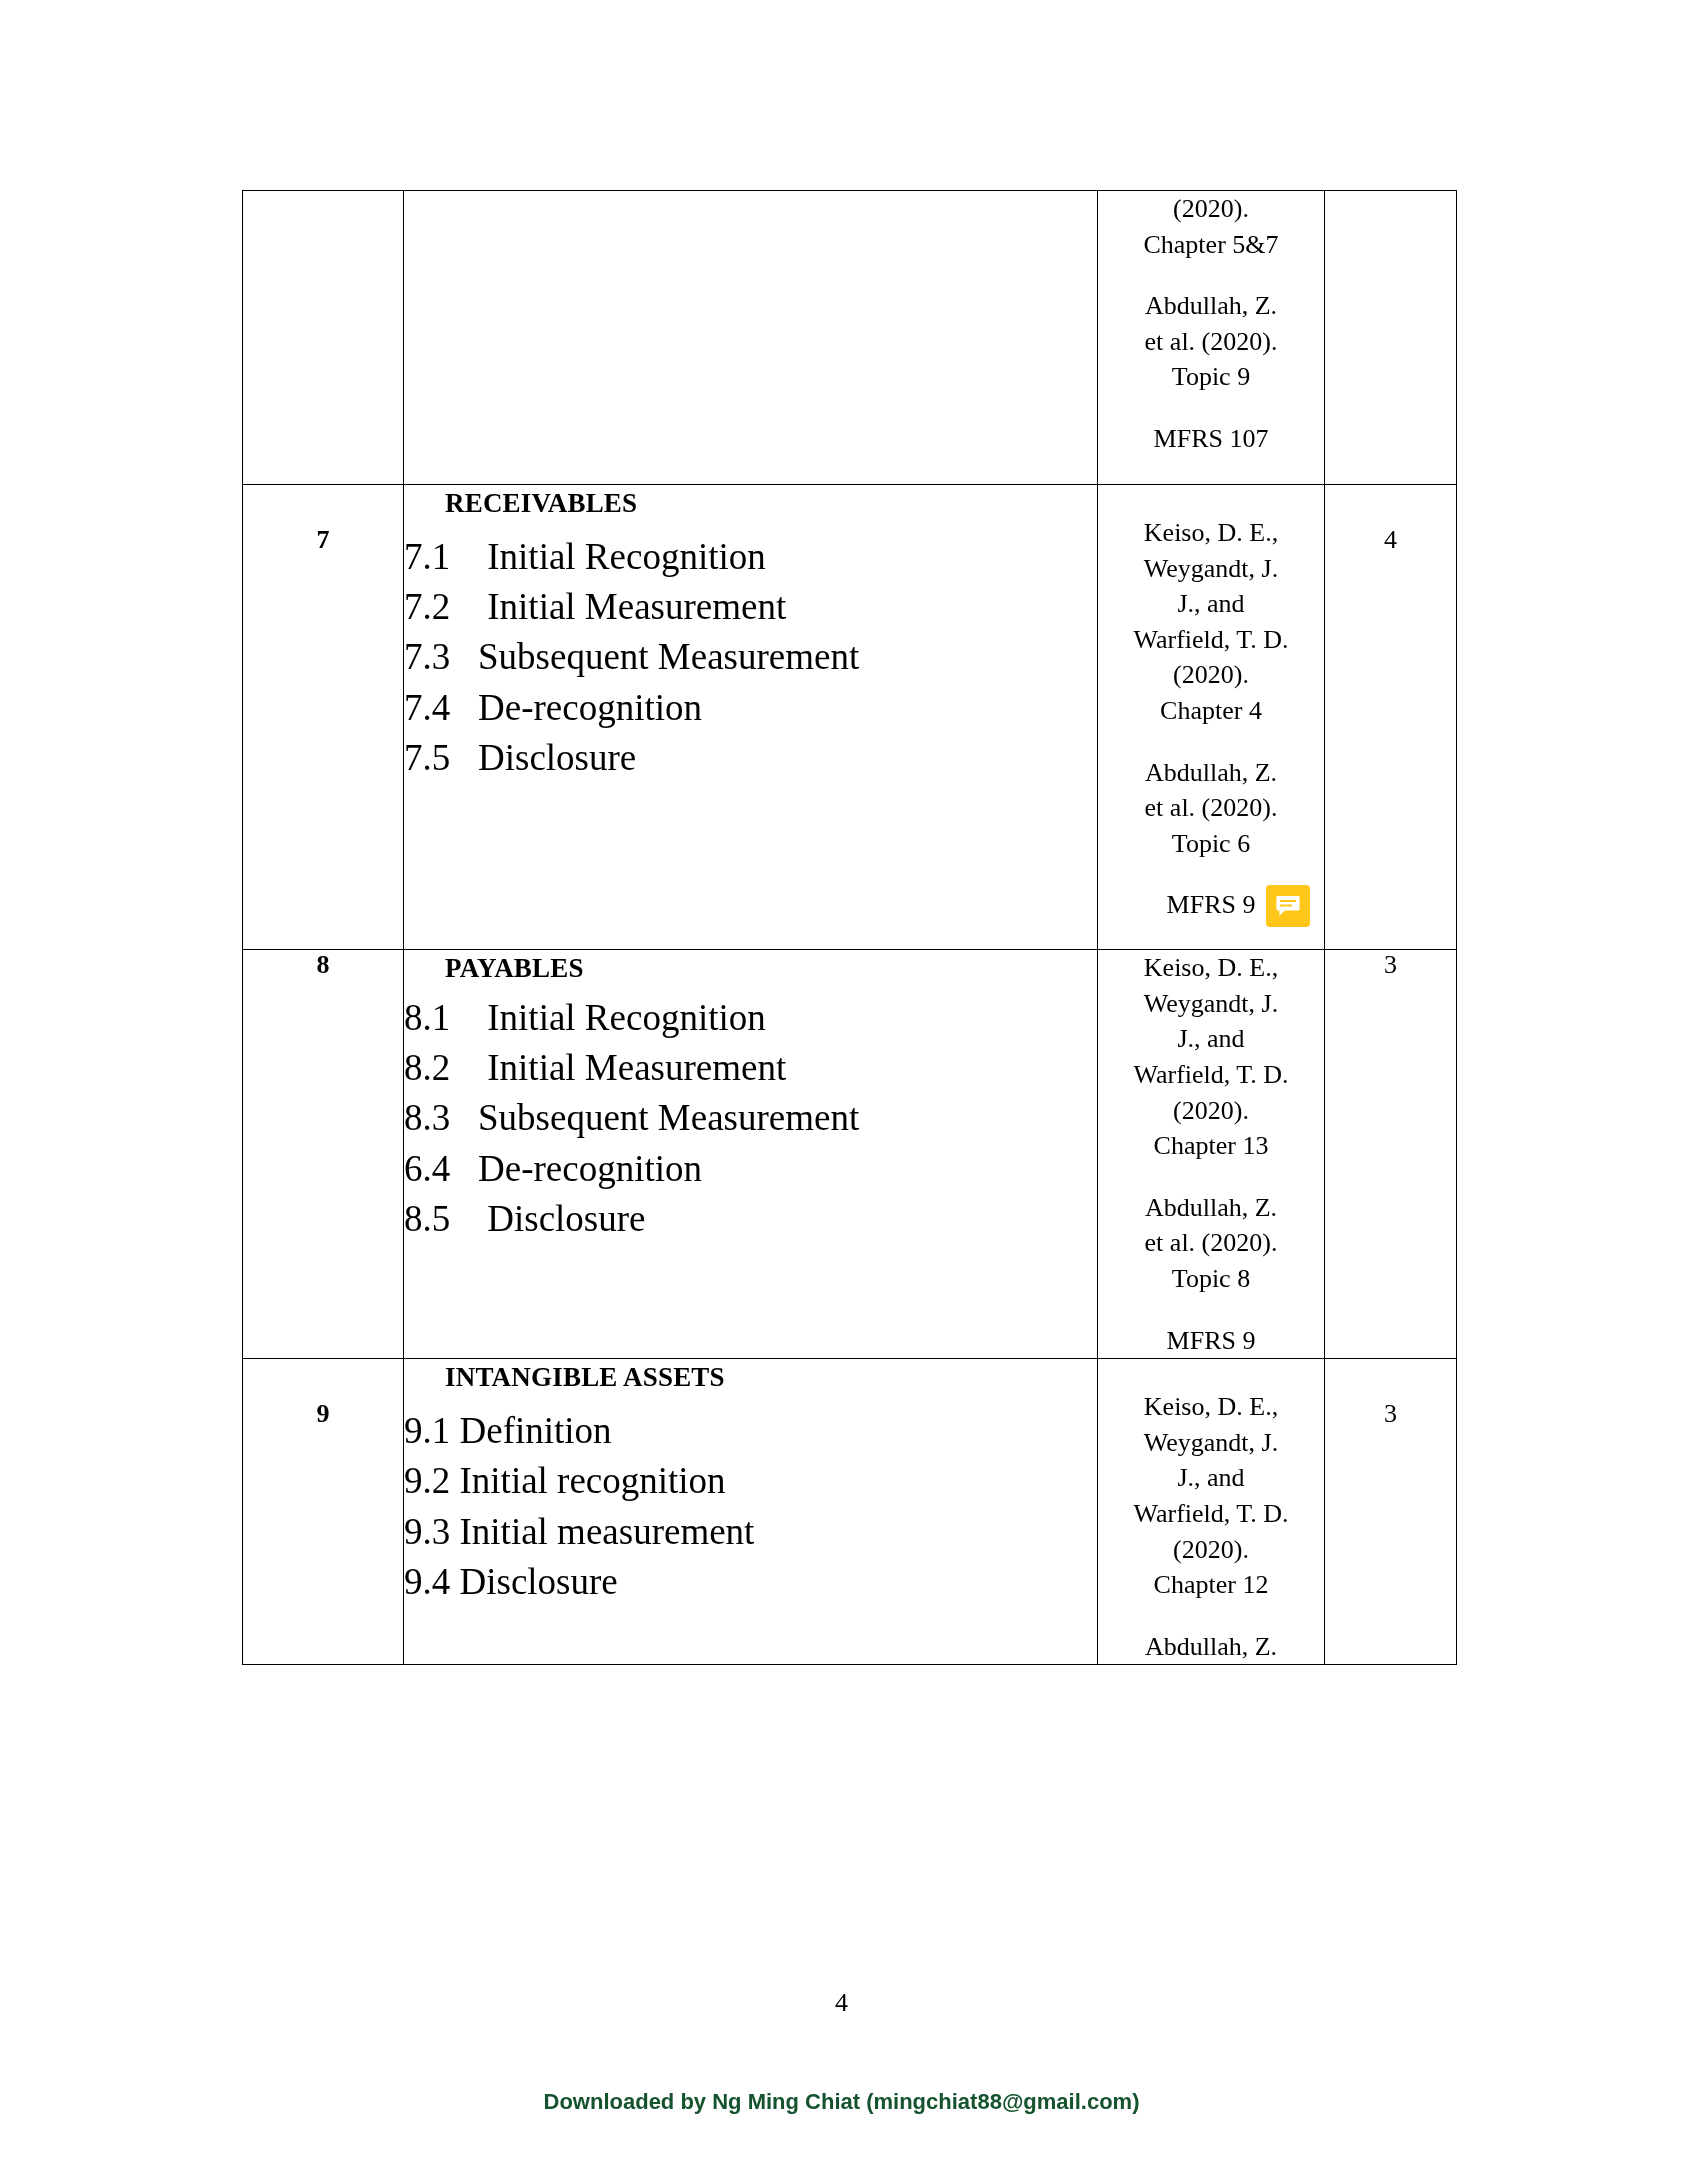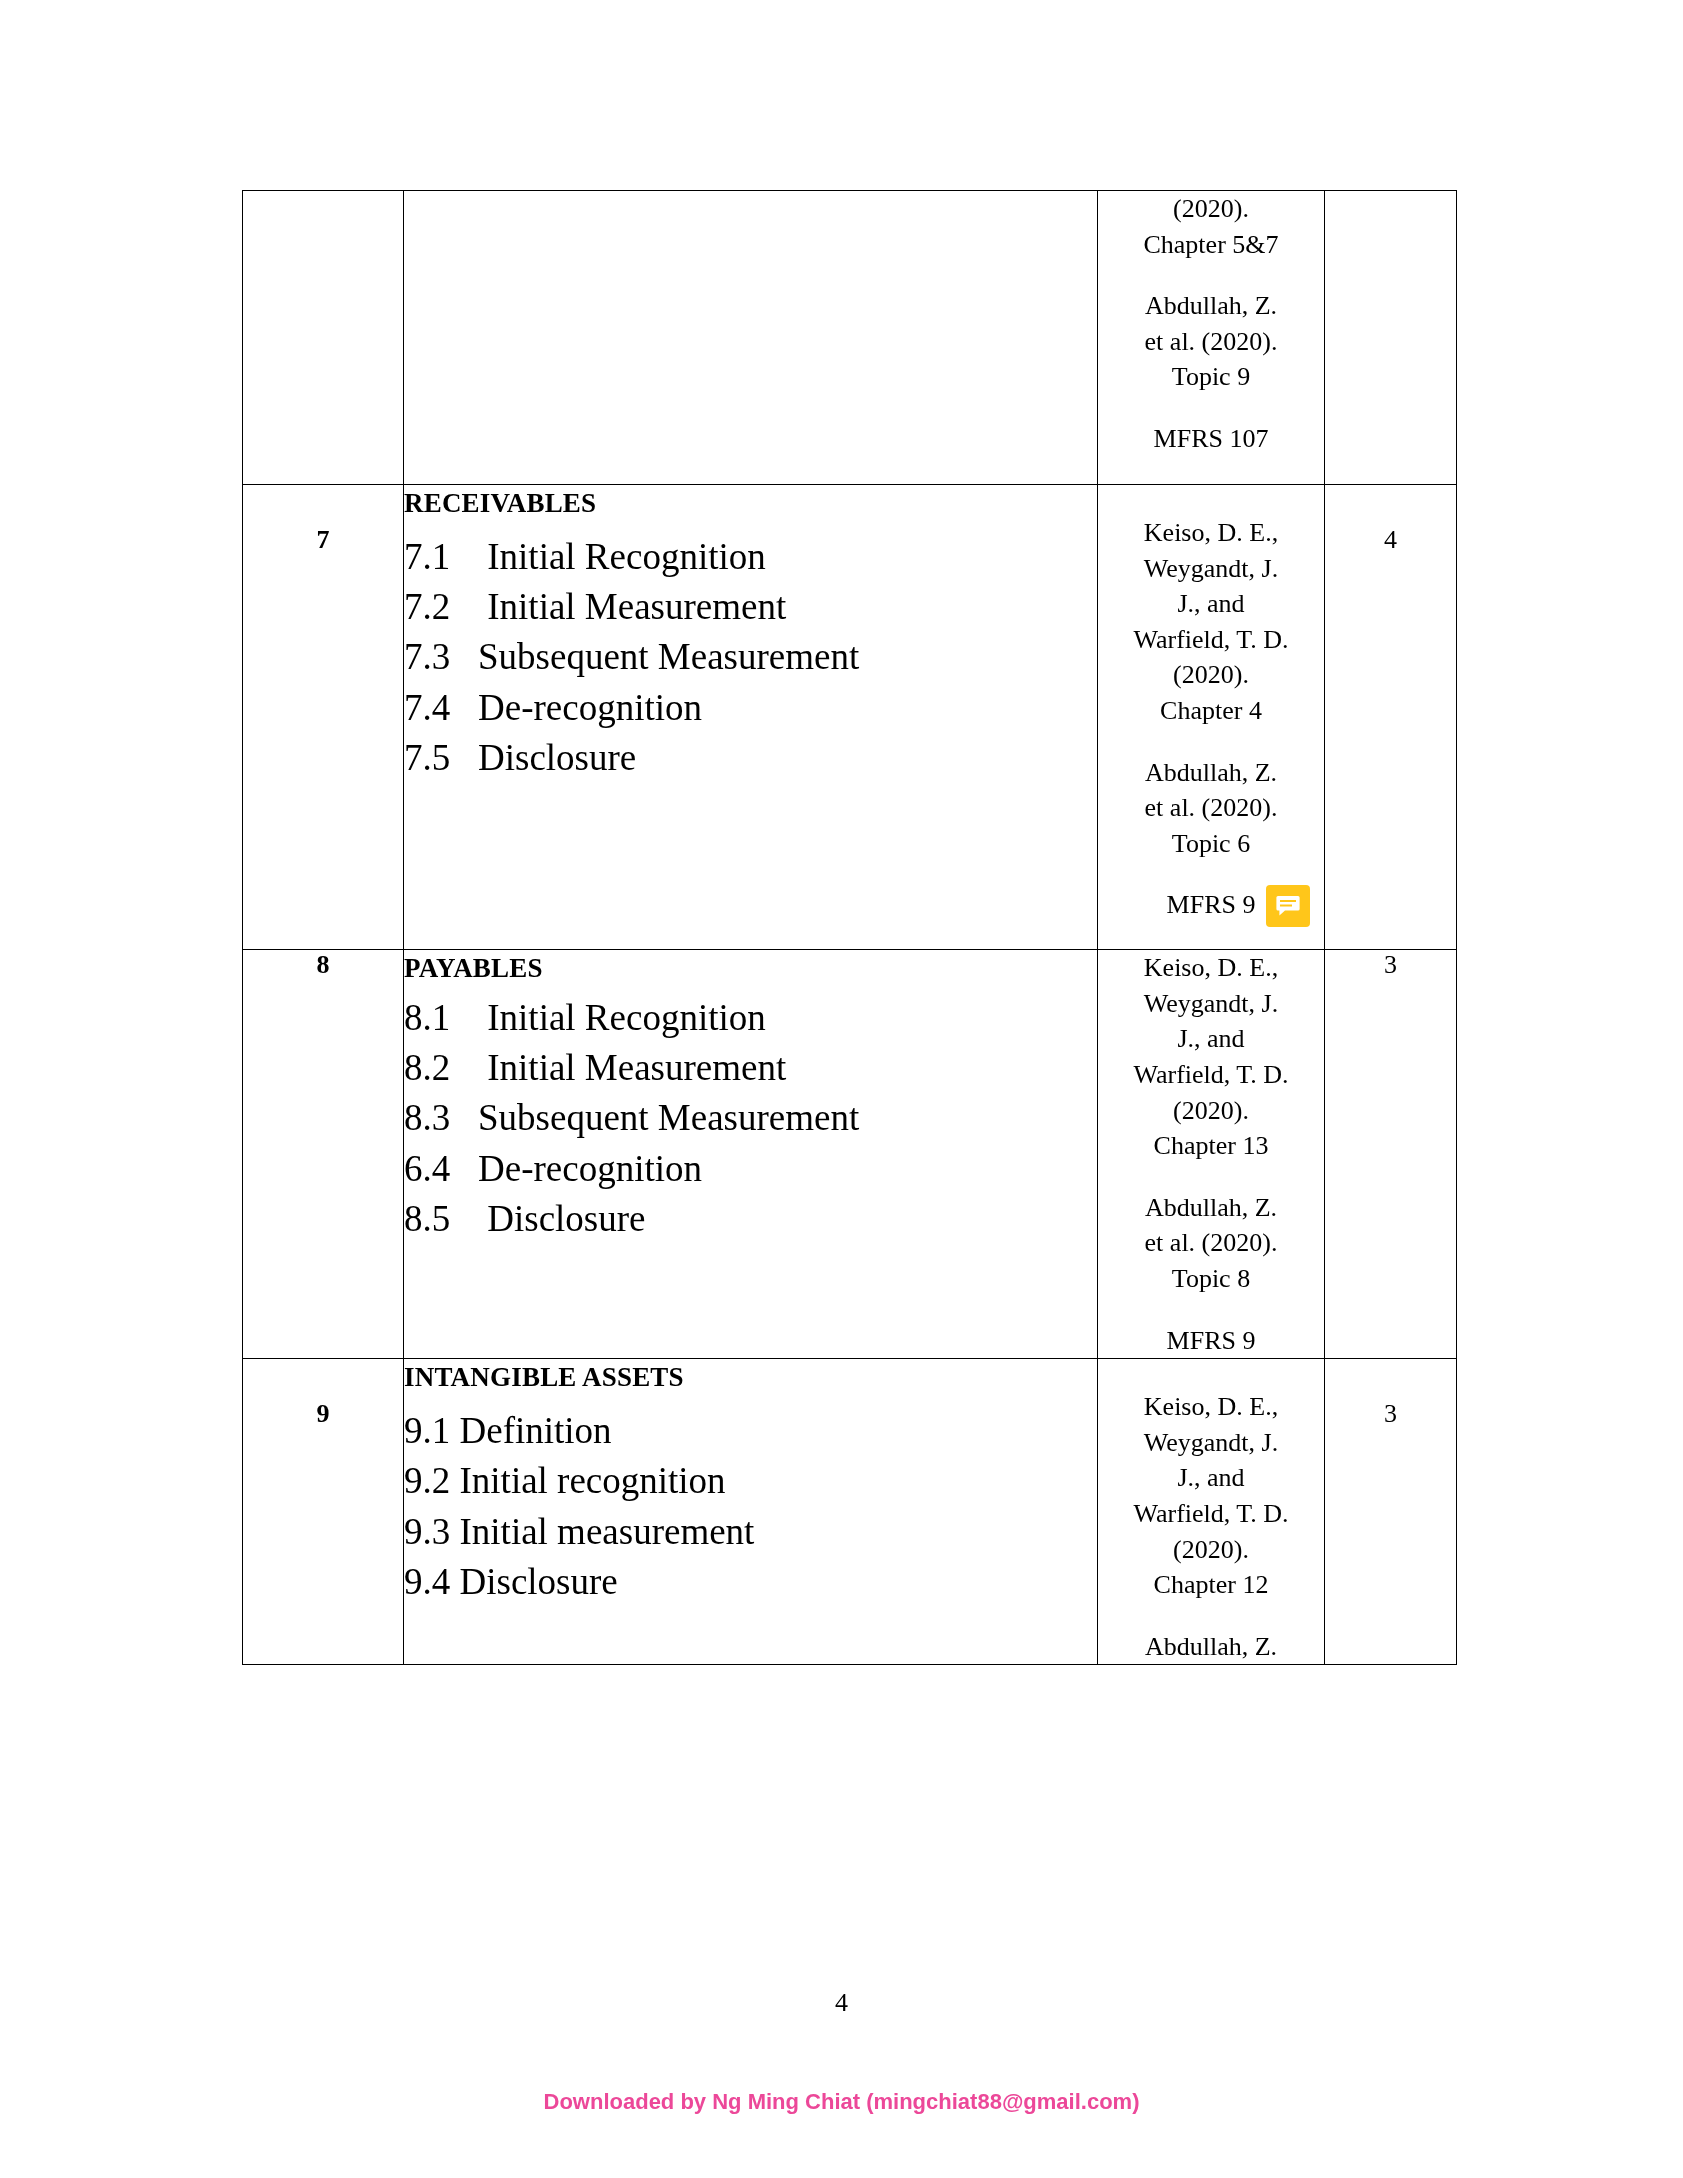--- a/index.html
+++ b/index.html
@@ -57,20 +57,21 @@
   .cell-topic {
     padding: 14px 10px 12px 16px;
     font-size: 27px;
     line-height: 1.36;
   }
   .topic-title {
     font-weight: bold;
     font-size: 27px;
     letter-spacing: 0.2px;
     margin-bottom: 10px;
+    margin-left: 41px;
   }
   .topic-title.tight { margin-bottom: 6px; }
   .subitem {
     white-space: pre;
     font-size: 37px;
     line-height: 1.36;
   }
 
   .cell-ref {
     text-align: center;
@@ -109,21 +110,21 @@
   }
   .footer-credit {
     position: absolute;
     left: 0;
     top: 2089px;
     width: 1683px;
     text-align: center;
     font-family: "Liberation Sans", sans-serif;
     font-size: 22px;
     font-weight: bold;
-    color: #ec4899;
+    color: #14532d;
   }
 </style>
 </head>
 <body>
 
 <div class="page">
 
   <table class="doc-table">
     <tbody>
 

